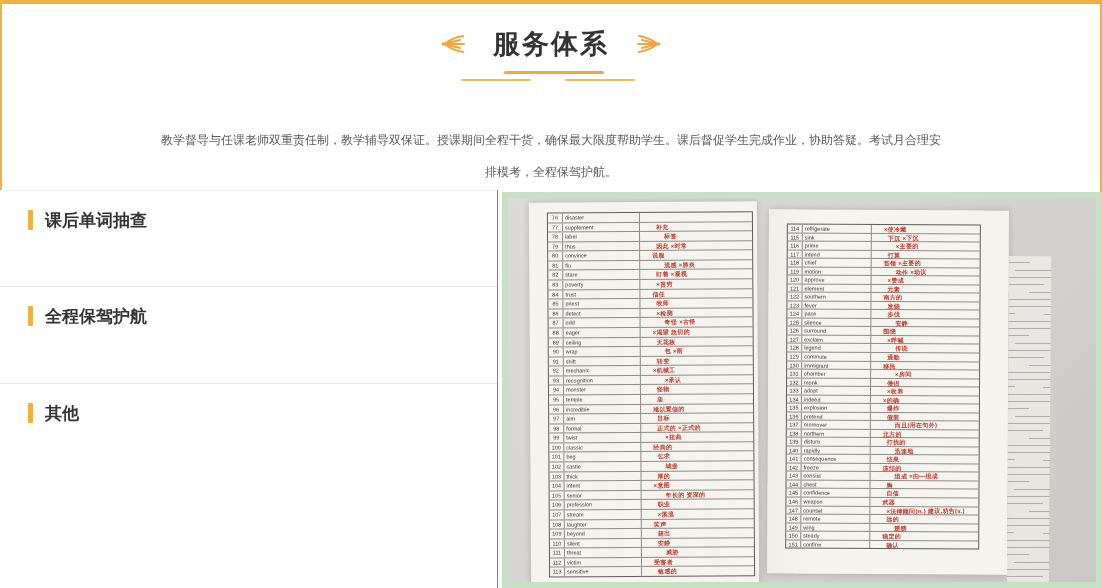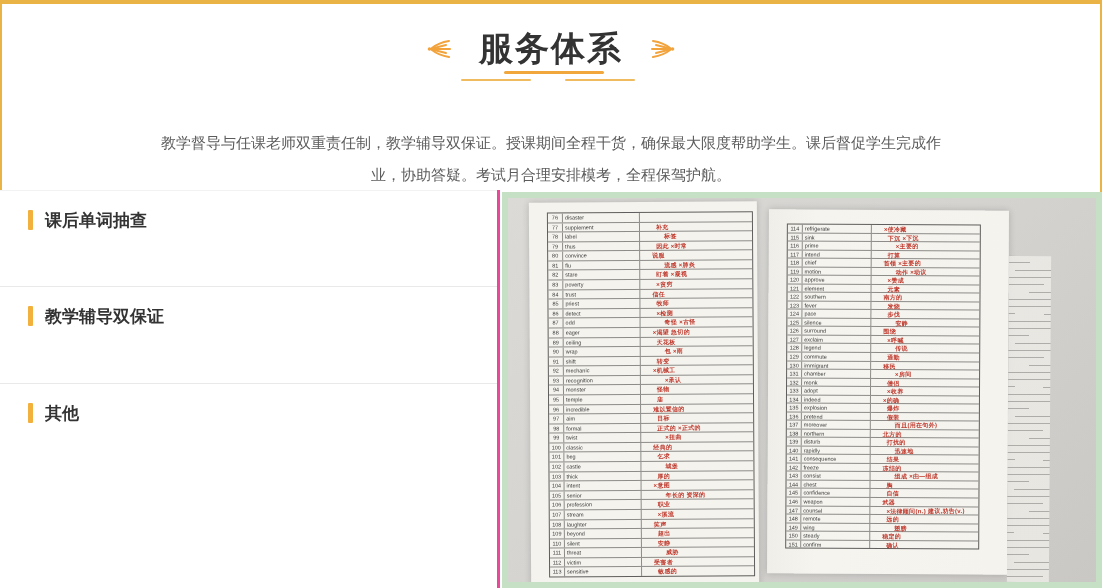--- a/index.html
+++ b/index.html
@@ -8,34 +8,34 @@
     background:#ffffff;font-family:"Liberation Sans","DejaVu Sans",sans-serif;
   }
   
   .top-bar{position:absolute;top:0;left:0;right:0;height:4px;background:#e9b345;}
   .left-bar{position:absolute;top:0;left:0;bottom:0;width:2px;background:#e9b345;}
   .right-bar{position:absolute;top:0;right:0;bottom:0;width:2px;background:#e9b345;}
 
   
   .header{position:absolute;top:26px;left:0;width:100%;text-align:center;}
   .header-inner{display:inline-flex;align-items:center;gap:26px;}
-  .page-title{font-size:34px;font-weight:bold;color:#333;letter-spacing:2px;margin:0;}
+  .page-title{font-size:27px;font-weight:bold;color:#333;letter-spacing:2px;margin:0;}
   .ornament{width:26px;height:26px;display:inline-block;}
   .ornament.flip{transform:scaleX(-1);}
 
   .underline-wrap{position:absolute;top:71px;left:50%;margin-left:-90px;width:180px;height:12px;}
   .u-main{position:absolute;top:0;left:43px;width:100px;height:3px;background:#f2a73c;border-radius:2px;}
   .u-left{position:absolute;top:8px;left:0;width:70px;height:2px;background:#f0bb5e;border-radius:1px;}
   .u-right{position:absolute;top:8px;left:104px;width:70px;height:2px;background:#f0bb5e;border-radius:1px;}
 
   .desc{position:absolute;top:112px;left:50%;transform:translateX(-50%);width:782px;
-    font-size:15px;line-height:32px;color:#5c5c5c;text-align:center;}
+    font-size:12px;line-height:32px;color:#5c5c5c;text-align:center;}
 
   
-  .sidebar{position:absolute;left:0;top:190px;width:497px;bottom:0;border-right:3px solid #ec4899;background:#fff;}
+  .sidebar{position:absolute;left:0;top:190px;width:497px;bottom:0;border-right:1px solid #ec4899;background:#fff;}
   .side-item{height:97px;box-sizing:border-box;padding:18px 0 0 28px;background:#fff;cursor:pointer;
     border-bottom:1px solid #e9e9e9;box-shadow:0 4px 5px -3px rgba(0,0,0,0.18);}
   .side-item:first-child{border-top:1px solid #f2f2f2;}
   .side-item:last-child{height:112px;border-bottom:none;box-shadow:none;}
   .tick{display:inline-block;width:5px;height:20px;background:#f2b03c;margin-right:12px;vertical-align:-4px;border-radius:1px;}
   .side-label{font-size:17px;font-weight:bold;color:#333;}
 
   
   .photo{position:absolute;left:502px;top:192px;width:600px;height:396px;box-sizing:border-box;
     border:6px solid #c6e0c6;background:linear-gradient(135deg,#dbdad7 0%,#d3d2cf 55%,#c9c8c4 100%);}
@@ -101,21 +101,21 @@
   <div class="u-right"></div>
 </div>
 
 <p class="desc">教学督导与任课老师双重责任制，教学辅导双保证。授课期间全程干货，确保最大限度帮助学生。课后督促学生完成作业，协助答疑。考试月合理安排模考，全程保驾护航。</p>
 
 <div class="sidebar">
   <div class="side-item">
     <span class="tick"></span><span class="side-label">课后单词抽查</span>
   </div>
   <div class="side-item">
-    <span class="tick"></span><span class="side-label">教学辅导双保证</span>
+    <span class="tick"></span><span class="side-label">全程保驾护航</span>
   </div>
   <div class="side-item">
     <span class="tick"></span><span class="side-label">其他</span>
   </div>
 </div>
 
 <div class="photo">
   <div class="photo-inner">
     <div class="paper paper-left">
       <div class="vtable vtable-left">

